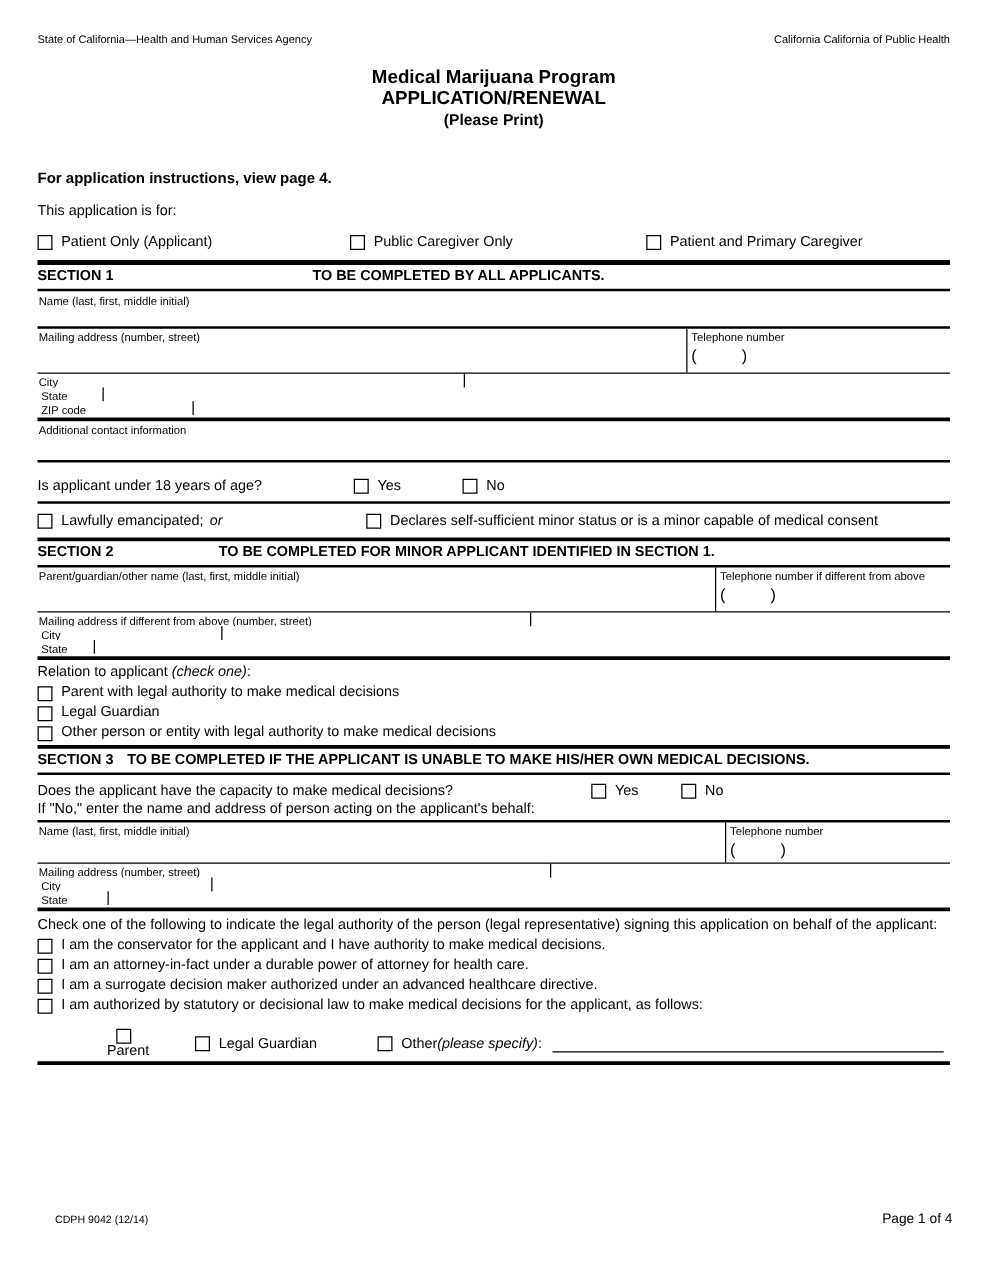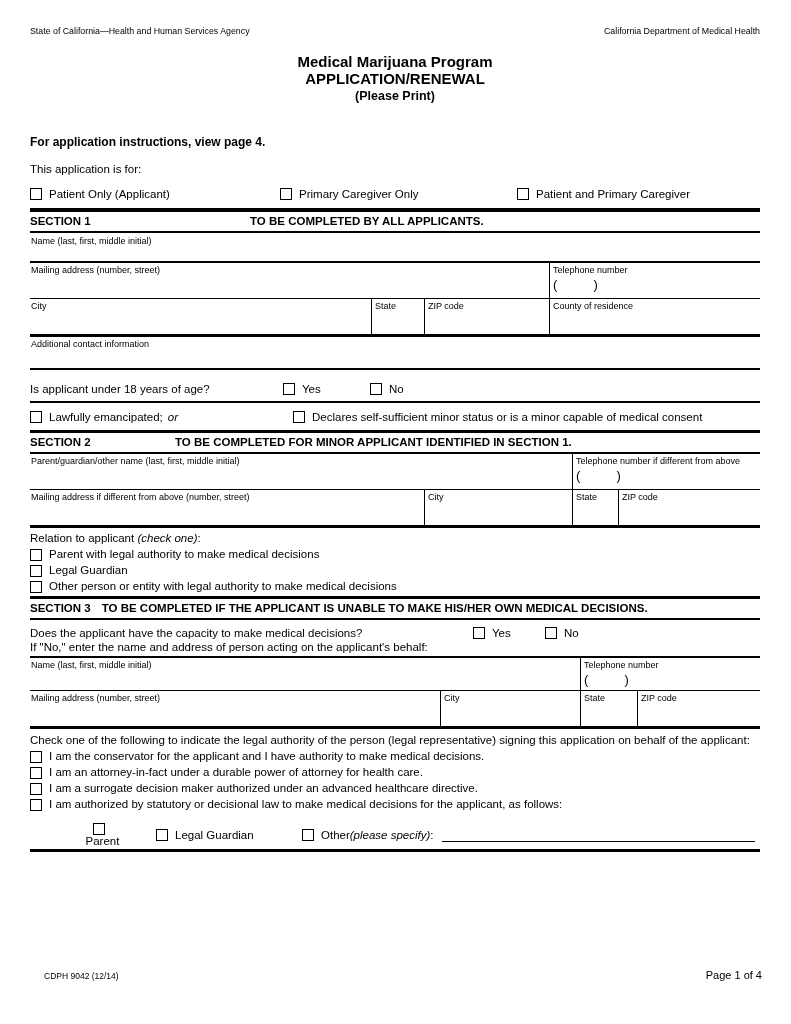--- a/index.html
+++ b/index.html
@@ -39,21 +39,21 @@
 
   .name-row { height:30px; border-bottom:2px solid #000; padding:3px 0 0 1px; }
 
   .trow { display:flex; border-bottom:1.5px solid #000; }
   .trow.b2 { border-bottom:2px solid #000; }
   .trow.b3 { border-bottom:3px solid #000; }
   .trow.t2 { border-top:2px solid #000; }
   .tcell { padding:2px 3px 0 3px; border-right:1.5px solid #000; overflow:hidden; }
   .tcell:first-child { padding-left:1px; }
   .tcell:last-child { border-right:none; }
-  .h36 { height:36px; } .h38 { height:38px; } .h35 { height:35px; } .h33 { height:33px; }
+  .h36 { height:36px; } .h38 { height:38px;flex-direction:column; } .h35 { height:35px; } .h33 { height:33px; }
   .paren { font-size:13px; margin-top:3px; white-space:pre; line-height:14px; }
 
   .cw-mail1 { width:520px; } 
   .cw-city1 { width:342px; } .cw-state1 { width:53px; } .cw-zip1 { width:125px; }
   .cw-name2 { width:543px; }
   .cw-mail2 { width:395px; } .cw-city2 { width:148px; } .cw-state2 { width:46px; }
   .cw-name3 { width:551px; }
   .cw-mail3 { width:411px; } .cw-city3 { width:140px; } .cw-state3 { width:57px; }
 
   .under18-row { display:flex; align-items:flex-end; margin-top:13px; padding-bottom:6px; border-bottom:2px solid #000; }
@@ -83,41 +83,41 @@
   .footer-left { font-size:8.5px; }
   .footer-right { font-size:11px; }
 </style>
 </head>
 <body>
 
 <div class="page">
 
   <div class="top-header">
     <span>State of California—Health and Human Services Agency</span>
-    <span>California Department of Medical Health</span>
+    <span>California California of Public Health</span>
   </div>
 
   <div class="title-block">
     <div class="title-main">Medical Marijuana Program</div>
     <div class="title-main">APPLICATION/RENEWAL</div>
     <div class="title-sub">(Please Print)</div>
   </div>
 
   <div class="instructions">For application instructions, view page 4.</div>
 
   <div class="app-for-label">This application is for:</div>
 
   <div class="cb-row">
     <div class="cb-item w250">
       <span class="cb"></span>
       <span>Patient Only (Applicant)</span>
     </div>
     <div class="cb-item w237">
       <span class="cb"></span>
-      <span>Primary Caregiver Only</span>
+      <span>Public Caregiver Only</span>
     </div>
     <div class="cb-item wflex">
       <span class="cb"></span>
       <span>Patient and Primary Caregiver</span>
     </div>
   </div>
 
   <div class="sec-header s1">
     <span class="sec-title-1">SECTION 1</span>
     <span>TO BE COMPLETED BY ALL APPLICANTS.</span>

